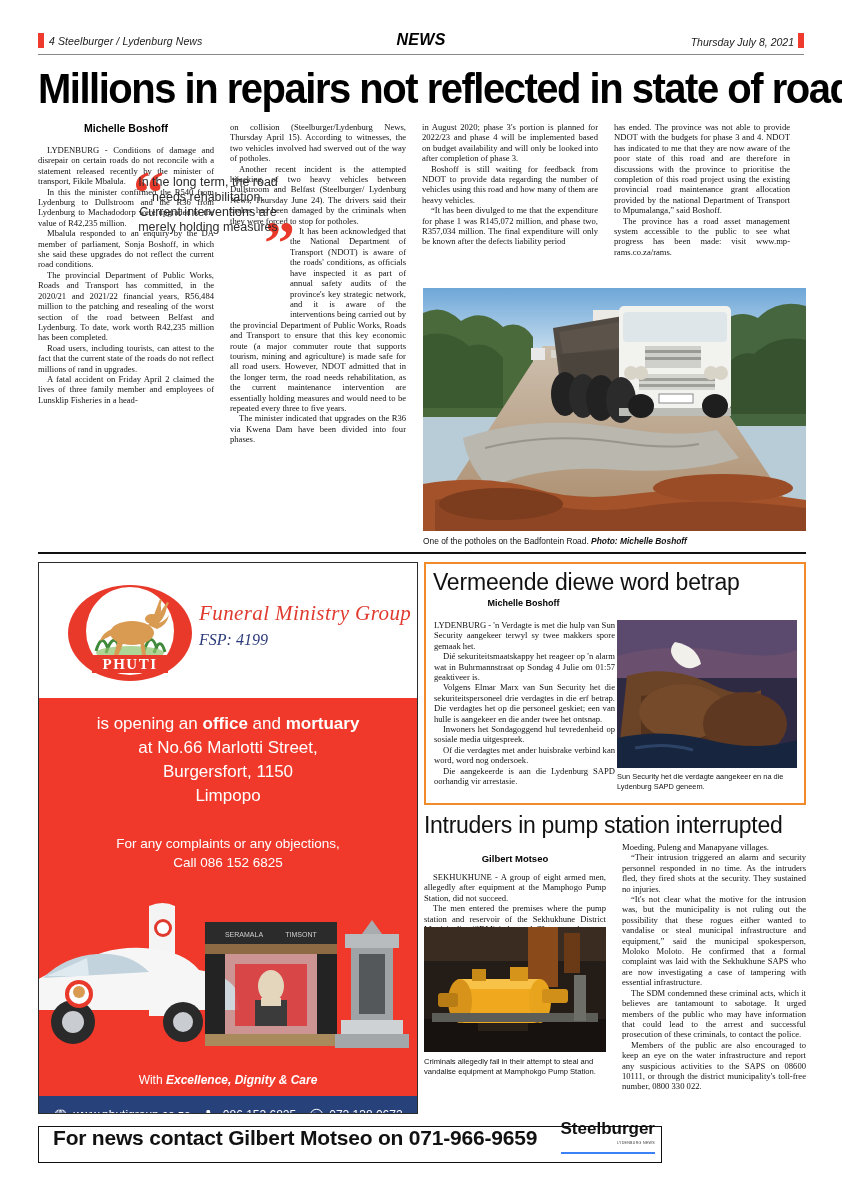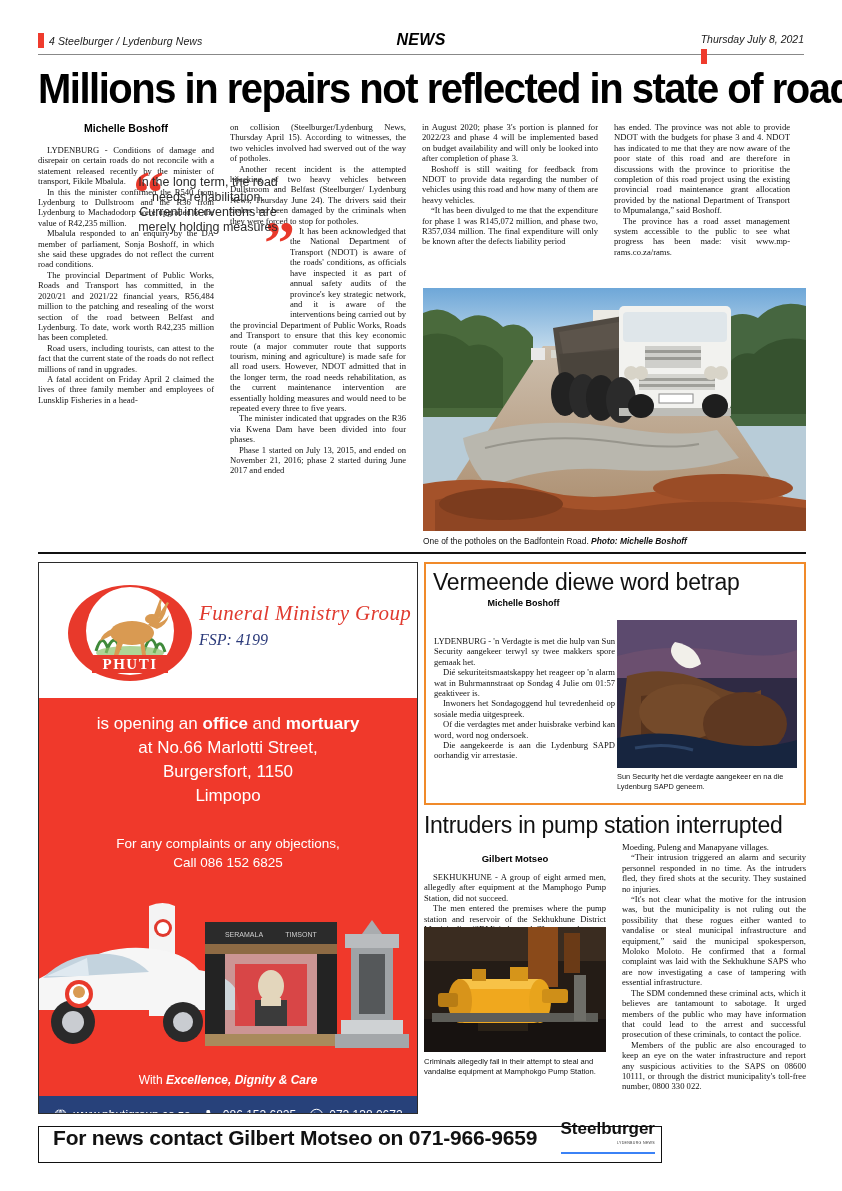--- a/index.html
+++ b/index.html
@@ -27,21 +27,21 @@
   .mh-tick { width: 6px; height: 15px; background: #ef3b2d; display: inline-block; }
   .mh-folio {
     font-family: "Liberation Sans", sans-serif;
     font-size: 10.5px; color: #1a1a1a; letter-spacing: .1px;
   }
   .mh-section {
     font-family: "Liberation Sans", sans-serif;
     font-weight: bold; font-size: 16px; color: #000; letter-spacing: .3px;
     position: absolute; left: 50%; transform: translateX(-50%); top: -2px;
   }
-  .mh-right { display: flex; align-items: flex-start; gap: 4px; flex-direction: column; }
+  .mh-right { display: flex; align-items: flex-end; gap: 4px; }
   .mh-date {
     font-family: "Liberation Sans", sans-serif;
     font-size: 10.5px; color: #1a1a1a;
   }
 
   
   .main-headline {
     position: absolute; left: 38px; top: 66px; width: 768px;
     font-family: "Liberation Sans", sans-serif;
     font-weight: bold;
@@ -168,21 +168,21 @@
   }
   .h2-headline {
     font-family: "Liberation Sans", sans-serif;
     font-size: 23px; line-height: 26px; color: #111; letter-spacing: -.2px;
   }
   .h2-byline {
     font-family: "Liberation Sans", sans-serif;
     font-weight: bold; font-size: 9px; text-align: center;
     margin: 3px 0 6px; color: #000;
   }
-  .s2-col { position: absolute; left: 8px; top: 56px; width: 181px; margin-top: 16px; }
+  .s2-col { position: absolute; left: 8px; top: 56px; width: 181px; }
   .s2-photo {
     position: absolute; right: 7px; top: 56px; width: 180px; height: 148px;
     overflow: hidden; background: #3a3350;
   }
   .s2-cap {
     position: absolute; right: 7px; top: 208px; width: 180px;
     font-family: "Liberation Sans", sans-serif;
     font-size: 7.4px; line-height: 9.5px; color: #111;
   }
 
@@ -268,21 +268,20 @@
         <p>A fatal accident on Friday April 2 claimed the lives of three family member and employees of Lunsklip Fisheries in a head-</p>
       </div>
     </div>
 
     <div class="col c2">
       <div class="bodytext">
         <p class="noind">on collision (Steelburger/Lydenburg News, Thursday April 15). According to witnesses, the two vehicles involved had swerved out of the way of potholes.</p>
         <p>Another recent incident is the attempted hijacking of two heavy vehicles between Dullstroom and Belfast (Steelburger/ Lydenburg News, Thursday June 24). The drivers said their brakes had been damaged by the criminals when they were forced to stop for potholes.</p>
         <p><span class="wrapshape-left2"></span><span>It has been acknowledged that the National Department of Transport (NDOT) is aware of the roads' conditions, as officials have inspected it as part of annual safety audits of the province's key strategic network, and it is aware of the interventions being carried out by the provincial Department of Public Works, Roads and Transport to ensure that this key economic route (a major commuter route that supports tourism, mining and agriculture) is made safe for all road users. However, NDOT admitted that in the longer term, the road needs rehabilitation, as the current maintenance intervention are essentially holding measures and would need to be repeated every three to five years.</span></p>
         <p>The minister indicated that upgrades on the R36 via Kwena Dam have been divided into four phases.</p>
-        <p>Phase 1 started on July 13, 2015, and ended on November 21, 2016; phase 2 started during June 2017 and ended</p>
       </div>
     </div>
 
     <div class="col c3">
       <div class="bodytext">
         <p class="noind">in August 2020; phase 3's portion is planned for 2022/23 and phase 4 will be implemented based on budget availability and will only be looked into after completion of phase 3.</p>
         <p>Boshoff is still waiting for feedback from NDOT to provide data regarding the number of vehicles using this road and how many of them are heavy vehicles.</p>
         <p>“It has been divulged to me that the expenditure for phase 1 was R145,072 million, and phase two, R357,034 million. The final expenditure will only be known after the defects liability period</p>
       </div>
     </div>
@@ -495,20 +494,21 @@
   </div>
 
   <div class="story2">
     <div class="h2-headline">Vermeende diewe word betrap</div>
     <div class="h2-byline" style="width:181px;">Michelle Boshoff</div>
 
     <div class="s2-col">
       <div class="bodytext">
         <p class="noind">LYDENBURG - 'n Verdagte is met die hulp van Sun Security aangekeer terwyl sy twee makkers spore gemaak het.</p>
         <p>Dié sekuriteitsmaatskappy het reageer op 'n alarm wat in Buhrmannstraat op Sondag 4 Julie om 01:57 geaktiveer is.</p>
+        <p>Volgens Elmar Marx van Sun Security het die sekuriteitspersoneel drie verdagtes in die erf betrap. Die verdagtes het op die personeel geskiet; een van hulle is aangekeer en die ander twee het ontsnap.</p>
         <p>Inwoners het Sondagoggend hul tevredenheid op sosiale media uitgespreek.</p>
         <p>Of die verdagtes met ander huisbrake verbind kan word, word nog ondersoek.</p>
         <p>Die aangekeerde is aan die Lydenburg SAPD oorhandig vir arrestasie.</p>
       </div>
     </div>
 
     <div class="s2-photo">
       <svg width="180" height="148" viewBox="0 0 180 148" preserveAspectRatio="none">
         <rect width="180" height="148" fill="#2f2a44"></rect>
         <rect x="0" y="0" width="180" height="44" fill="#5c4a6e"></rect>

